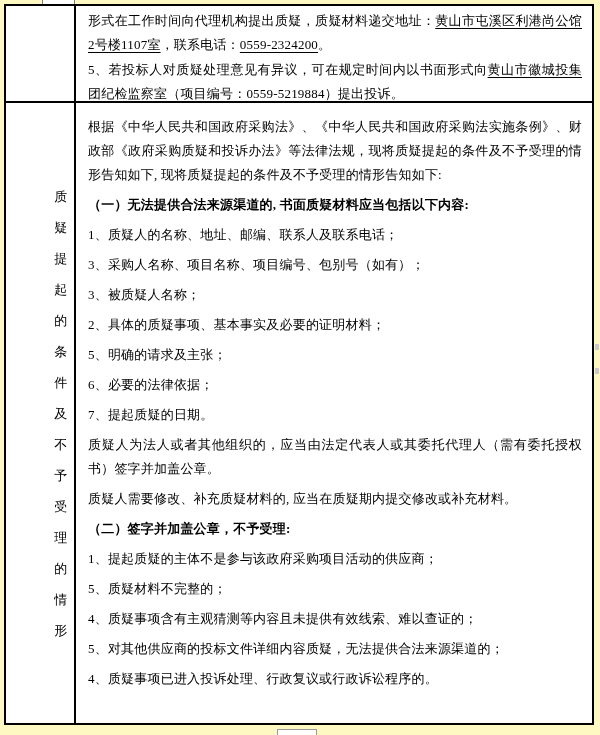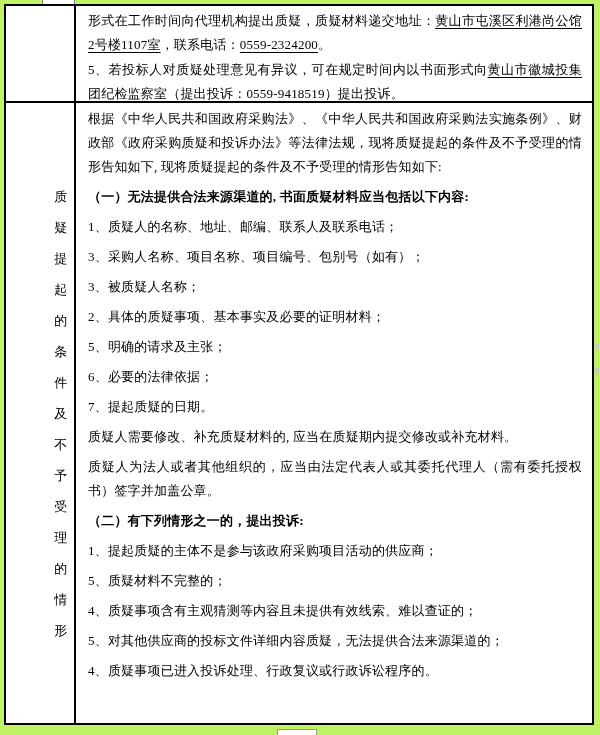--- a/index.html
+++ b/index.html
@@ -9,21 +9,21 @@
     height: 735px;
     background: #ffffff;
     font-family: "Liberation Serif", "DejaVu Serif", serif;
     color: #000000;
     overflow: hidden;
   }
   .page {
     position: relative;
     width: 600px;
     height: 735px;
-    background: #bef264;
+    background: #fef9c3;
   }
   
   .doc-table {
     position: absolute;
     left: 4px;
     top: 4px;
     width: 590px;
     height: 721px;
     border: 2px solid #000000;
     box-sizing: border-box;
@@ -45,21 +45,21 @@
     padding: 3px 10px 0 12px;
   }
   .cell-r2-left {
     border-right: 2px solid #000000;
     display: flex;
     align-items: center;
     justify-content: center;
     padding-left: 42px;
   }
   .cell-r2-right {
-    padding: 4px 10px 0 12px;
+    padding: 12px 10px 0 12px;
   }
   
   .r1-para {
     margin: 0 0 1px 0;
     font-size: 13px;
     line-height: 24px;
     text-align: justify;
     letter-spacing: 0.2px;
   }
   .u {
@@ -125,40 +125,40 @@
   <div class="handle-bottom"></div>
   <div class="tick-right t1"></div>
   <div class="tick-right t2"></div>
 
   <div class="doc-table">
 
     <div class="cell cell-r1-left"></div>
 
     <div class="cell cell-r1-right">
       <p class="r1-para"><span>形式在工作时间向代理机构提出质疑，质疑材料递交地址：</span><span class="u">黄山市屯溪区利港尚公馆2号楼1107室</span><span>，联系电话：</span><span class="u">0559-2324200</span><span>。</span></p>
-      <p class="r1-para"><span>5、若投标人对质疑处理意见有异议，可在规定时间内以书面形式向</span><span class="u">黄山市徽城投集团纪检监察室</span><span>（提出投诉：</span><span class="u">0559-9418519</span><span>）提出投诉。</span></p>
+      <p class="r1-para"><span>5、若投标人对质疑处理意见有异议，可在规定时间内以书面形式向</span><span class="u">黄山市徽城投集团纪检监察室</span><span>（项目编号：</span><span class="u">0559-5219884</span><span>）提出投诉。</span></p>
     </div>
 
     <div class="cell cell-r2-left">
       <div class="vhead">质疑提起的条件及不予受理的情形</div>
     </div>
 
     <div class="cell cell-r2-right">
       <p class="r2-para">根据《中华人民共和国政府采购法》、《中华人民共和国政府采购法实施条例》、财政部《政府采购质疑和投诉办法》等法律法规，现将质疑提起的条件及不予受理的情形告知如下, 现将质疑提起的条件及不予受理的情形告知如下:</p>
       <p class="r2-para bold">（一）无法提供合法来源渠道的, 书面质疑材料应当包括以下内容:</p>
       <p class="r2-para">1、质疑人的名称、地址、邮编、联系人及联系电话；</p>
       <p class="r2-para">3、采购人名称、项目名称、项目编号、包别号（如有）；</p>
       <p class="r2-para">3、被质疑人名称；</p>
       <p class="r2-para">2、具体的质疑事项、基本事实及必要的证明材料；</p>
       <p class="r2-para">5、明确的请求及主张；</p>
       <p class="r2-para">6、必要的法律依据；</p>
       <p class="r2-para">7、提起质疑的日期。</p>
+      <p class="r2-para">质疑人为法人或者其他组织的，应当由法定代表人或其委托代理人（需有委托授权书）签字并加盖公章。</p>
       <p class="r2-para">质疑人需要修改、补充质疑材料的, 应当在质疑期内提交修改或补充材料。</p>
-      <p class="r2-para">质疑人为法人或者其他组织的，应当由法定代表人或其委托代理人（需有委托授权书）签字并加盖公章。</p>
-      <p class="r2-para bold">（二）有下列情形之一的，提出投诉:</p>
+      <p class="r2-para bold">（二）签字并加盖公章，不予受理:</p>
       <p class="r2-para">1、提起质疑的主体不是参与该政府采购项目活动的供应商；</p>
       <p class="r2-para">5、质疑材料不完整的；</p>
       <p class="r2-para">4、质疑事项含有主观猜测等内容且未提供有效线索、难以查证的；</p>
       <p class="r2-para">5、对其他供应商的投标文件详细内容质疑，无法提供合法来源渠道的；</p>
       <p class="r2-para">4、质疑事项已进入投诉处理、行政复议或行政诉讼程序的。</p>
     </div>
 
   </div>
 </div>
 

